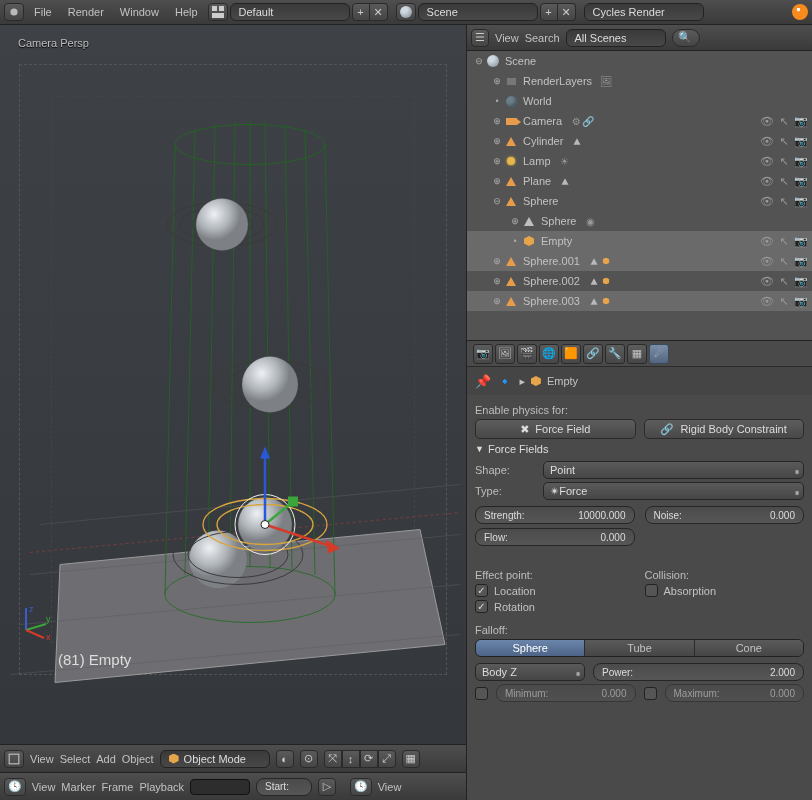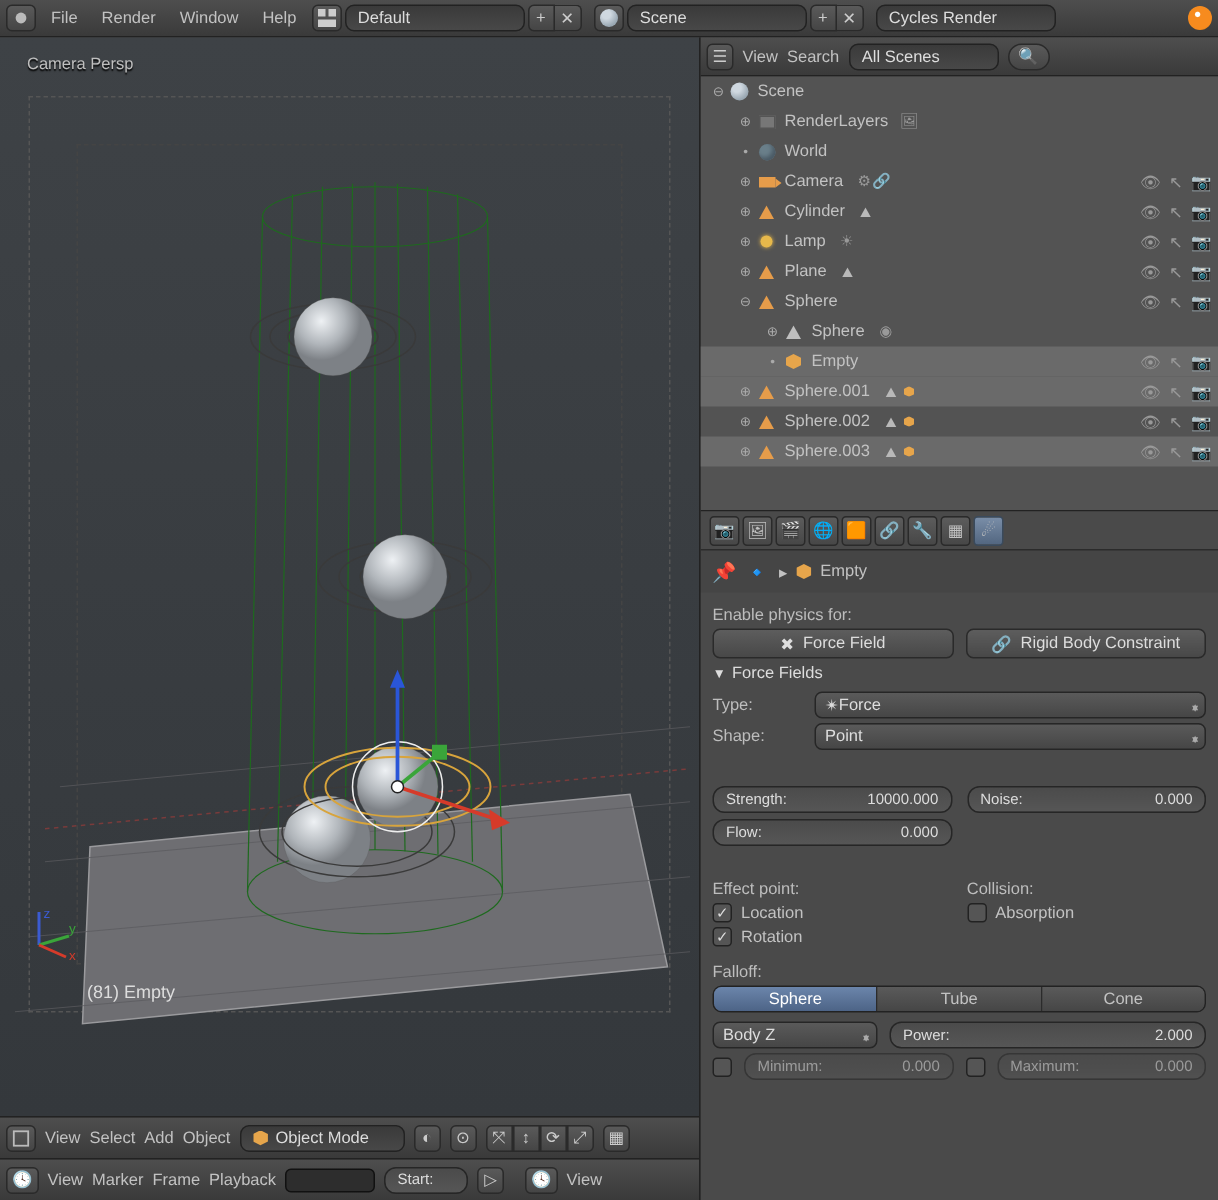--- a/index.html
+++ b/index.html
@@ -18,21 +18,21 @@
 
   .main { position:absolute; top:25px; left:0; right:0; bottom:0; display:flex; }
   .viewport { flex:1; background:#3e3e3e; position:relative; display:flex; flex-direction:column; border-right:1px solid #222;justify-content:center; }
   .v3d { flex:1; position:relative; background:linear-gradient(180deg,#3e4246 0%, #34383c 100%); overflow:hidden; }
   .cam-label { position:absolute; top:12px; left:18px; color:#bfbfbf; font-size:11px; text-shadow:0 1px 1px #000; }
   .cam-frame { position:absolute; left:20px; top:40px; right:20px; bottom:70px; }
   .cam-inner { position:absolute; inset:0; outline:1px dashed #555; }
   .cam-safe { position:absolute; inset:32px; outline:1px dashed #444; }
   svg.scn { position:absolute; inset:0; width:100%; height:100%; }
   .axis-widget { position:absolute; left:14px; bottom:102px; }
-  .sel-label { position:absolute; left:58px; bottom:76px; color:#ddd; font-size:12px; }
+  .sel-label { position:absolute; left:58px; bottom:76px; color:#ddd; font-size:15px; }
   .header3d, .timeline { height:28px; background:linear-gradient(#4e4e4e,#3a3a3a); border-top:1px solid #222; display:flex; align-items:center; gap:6px; padding:0 4px; }
   .timeline .scrub { flex:0 0 60px; height:16px; background:#2d2d2d; border:1px solid #111; border-radius:4px; }
 
   .rightcol { width:345px; background:#454545; display:flex; flex-direction:column; }
   .outliner-hdr { height:26px; background:linear-gradient(#4e4e4e,#3a3a3a); display:flex; align-items:center; gap:6px; padding:0 4px; border-bottom:1px solid #222; }
   .outliner { height:290px; overflow:auto; background:#535353; border-bottom:1px solid #222; font-size:11px; }
   .tree-row { display:flex; align-items:center; height:20px; padding-left:4px; position:relative; }
   .tree-row.sel { background:#6a6a6a; }
   .tree-row .lbl { padding:0 4px; }
   .tree-row .icons-right { position:absolute; right:4px; display:flex; gap:3px; }
@@ -475,32 +475,32 @@
             <span>Rigid Body Constraint</span>
           </div>
       </div>
 
       <div class="panel-title">
           <span class="disc">▼</span>
           <span>Force Fields</span>
         </div>
 
       <div class="row">
+        <div class="lblcol">Shape:</div>
+        <div class="dropdown">Point</div>
+      </div>
+      <div class="row">
         <div class="lblcol">Type:</div>
         <div class="dropdown">
             <span>✴ </span>
             <span>Force</span>
           </div>
       </div>
-      <div class="row">
-        <div class="lblcol">Shape:</div>
-        <div class="dropdown">Point</div>
-      </div>
-
-      <div class="twocol" style="margin-top:24px">
+
+      <div class="twocol" style="margin-top:6px">
         <div>
           <div class="numfield">
               <span>Strength:</span>
               <span>10000.000</span>
             </div>
           <div style="height:4px"></div>
           <div class="numfield">
               <span>Flow:</span>
               <span>0.000</span>
             </div>

